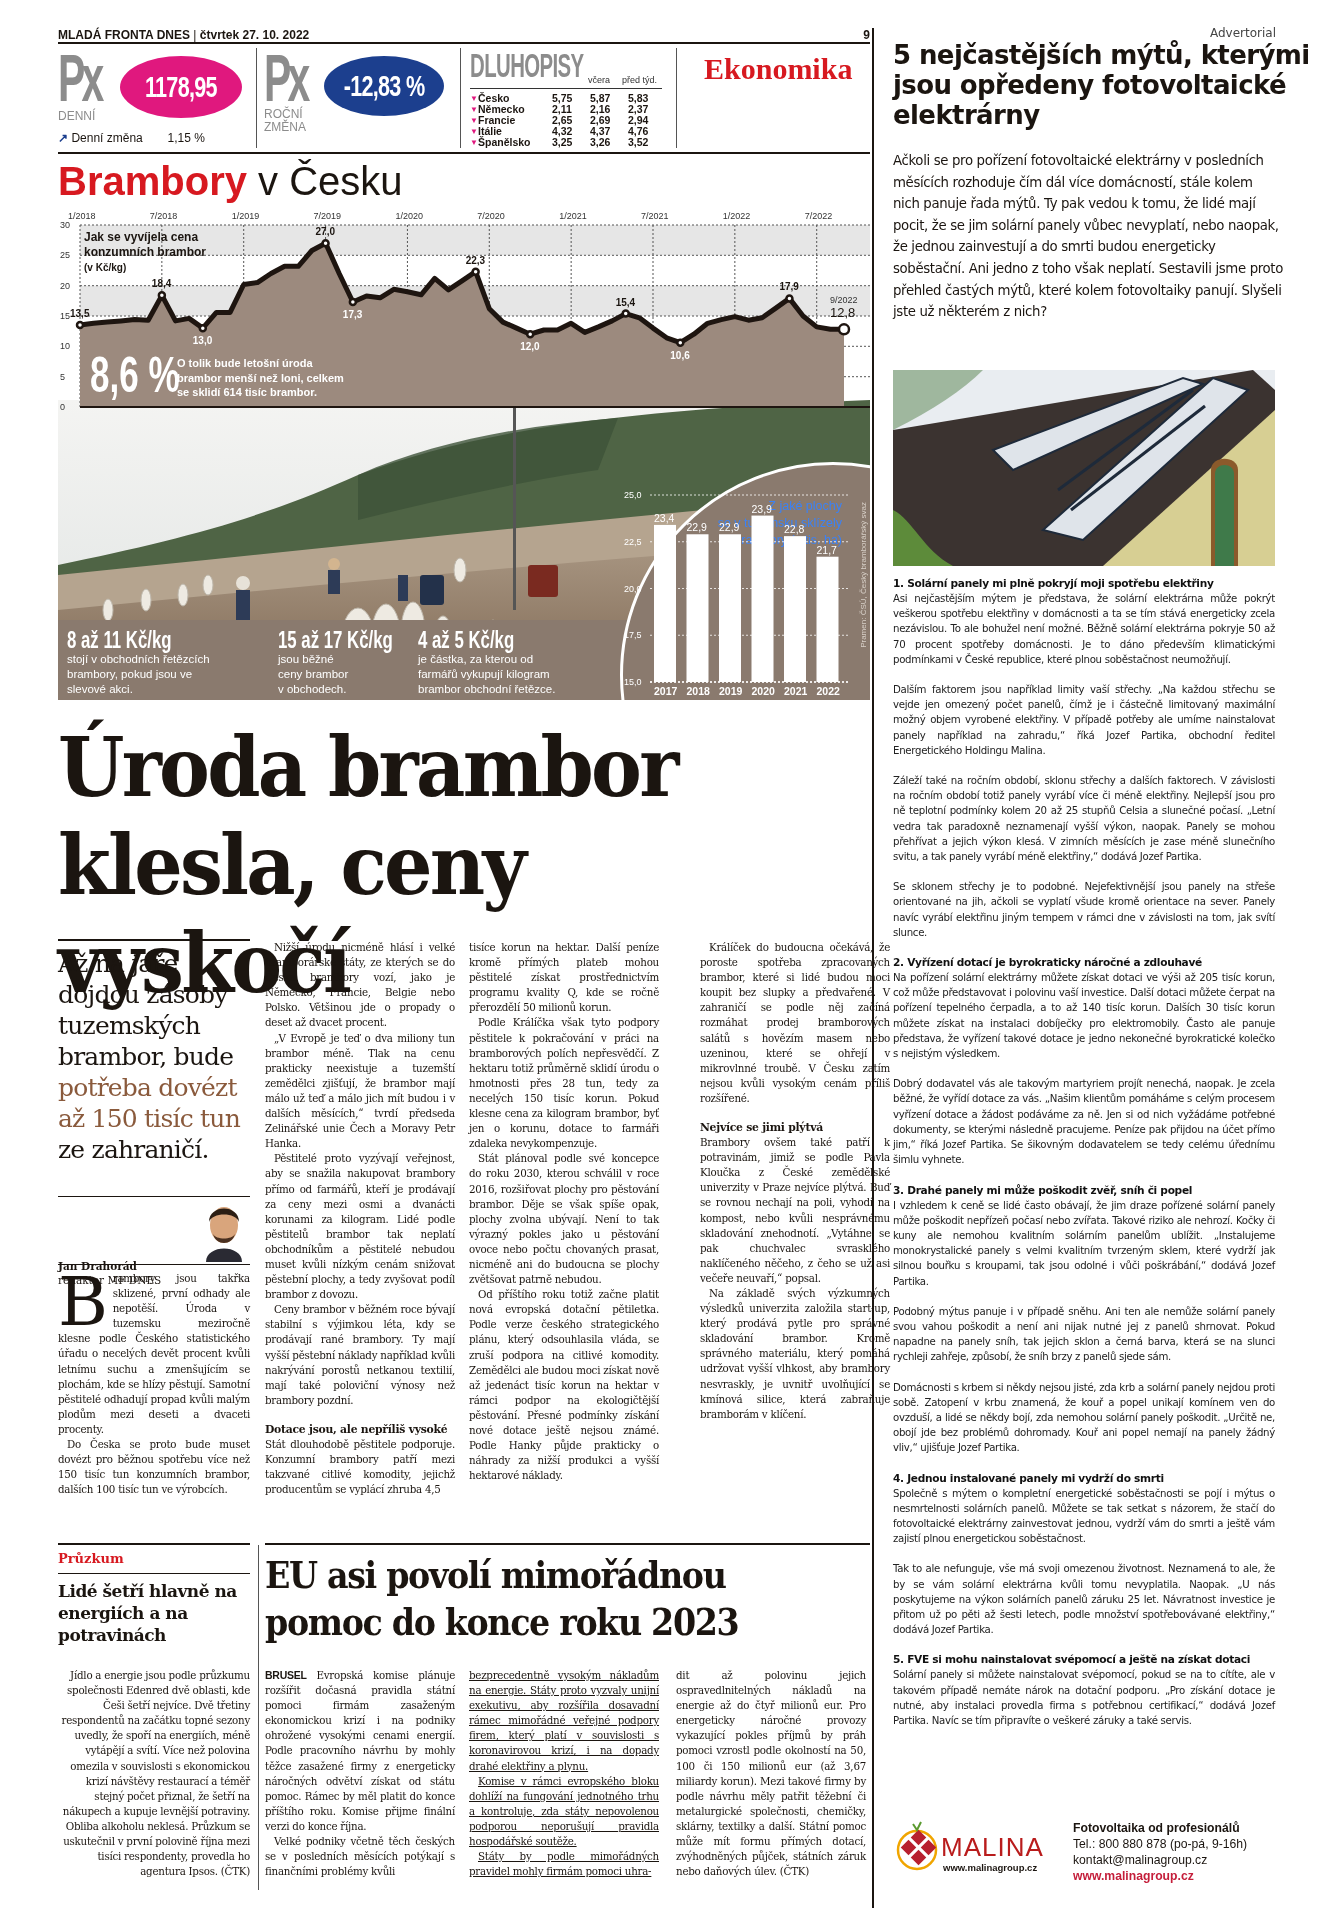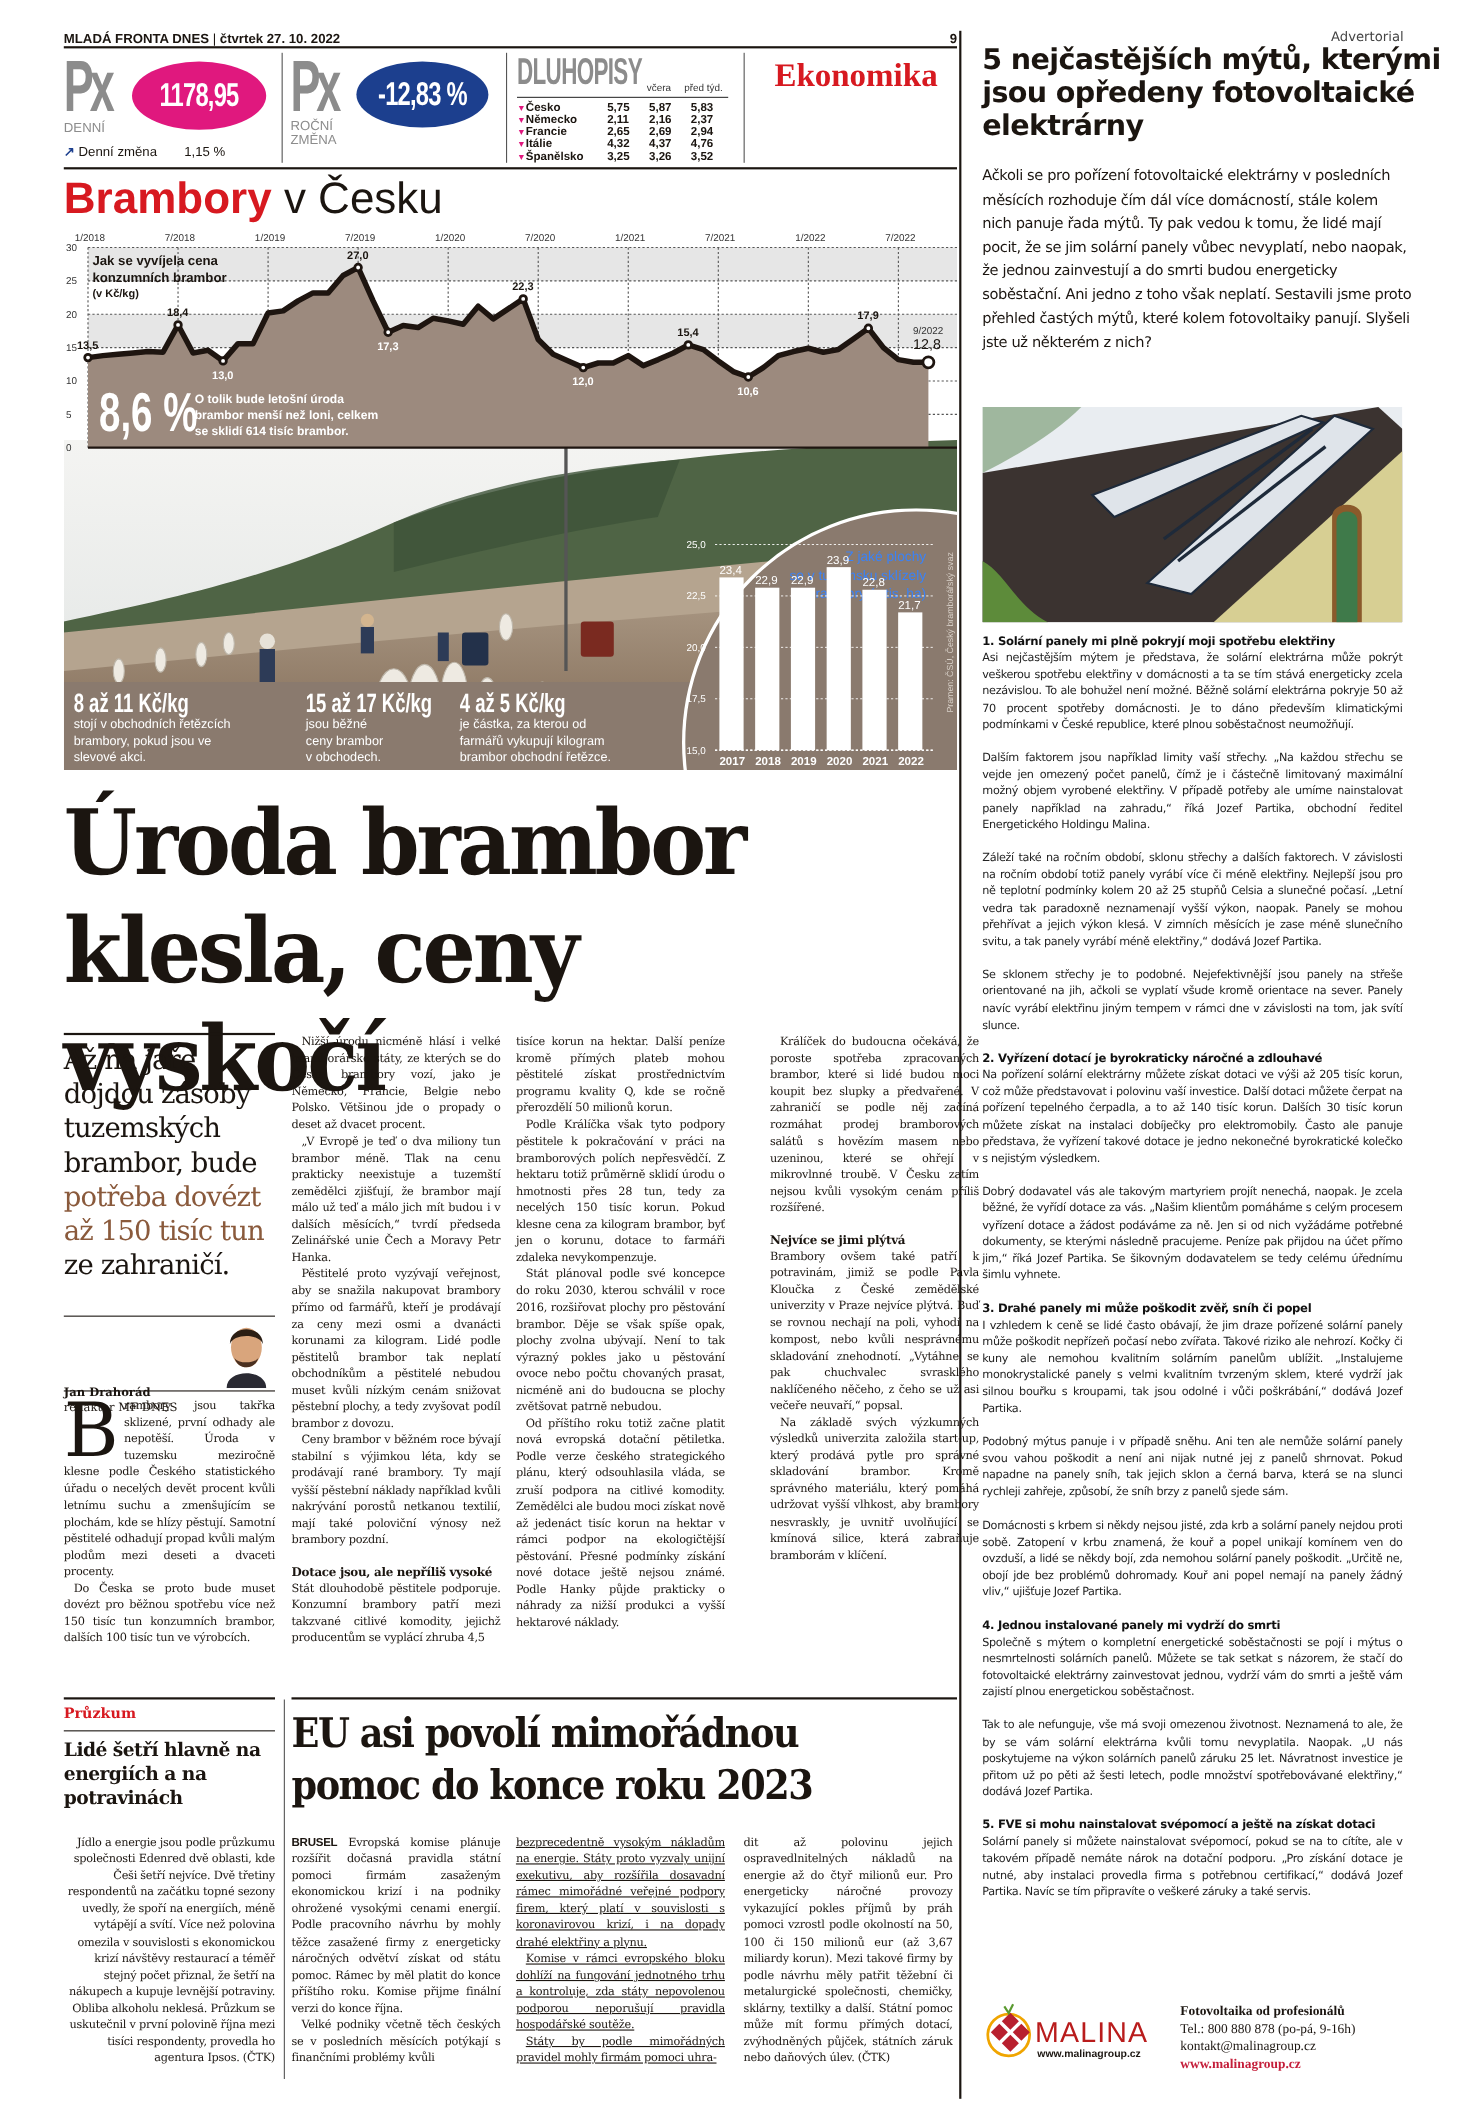--- a/index.html
+++ b/index.html
@@ -65,21 +65,21 @@
 
   
   #adv-label { left:1210px; top:26px; font-family:"DejaVu Sans", sans-serif; font-size:12px; color:#444; }
   #adv-title { left:893px; top:40px; width:440px; font-family:"DejaVu Sans", sans-serif; font-weight:bold; font-size:26px; line-height:30px; letter-spacing:-0.6px; color:#1b1510; }
   #adv-lede { left:893px; top:150px; width:390px; font-family:"DejaVu Sans", sans-serif; font-size:13.3px; line-height:21.6px; letter-spacing:-0.35px; color:#1b1510; }
   #adv-photo { left:893px; top:370px; width:382px; height:196px; overflow:hidden; }
   #adv-body { left:893px; top:576px; width:382px; font-family:"DejaVu Sans", sans-serif; font-size:10.2px; line-height:15.2px; text-align:justify; letter-spacing:-0.3px; color:#222; }
   #adv-body h5 { margin:0; font-size:10.6px; line-height:15px; font-weight:bold; color:#111; }
   #adv-body p { margin:0 0 15px 0; }
   #malina-logo { left:893px; top:1818px; width:170px; height:60px; }
-  #contact { left:1073px; top:1820px; font-family:Liberation Serif, serif; font-size:12.2px; line-height:16px; color:#1b1510; }
+  #contact { left:1073px; top:1820px; font-family:Liberation Sans, sans-serif; font-size:12.2px; line-height:16px; color:#1b1510; }
   #contact .t { font-weight:bold; }
   #contact .web { color:#c41e3a; font-weight:bold; }
 </style>
 </head>
 <body>
 
 <div id="runhead" class="abs sans">
   <span>MLADÁ FRONTA DNES</span>
   <span style="font-weight:normal">|</span>
   <span>čtvrtek 27. 10. 2022</span>

